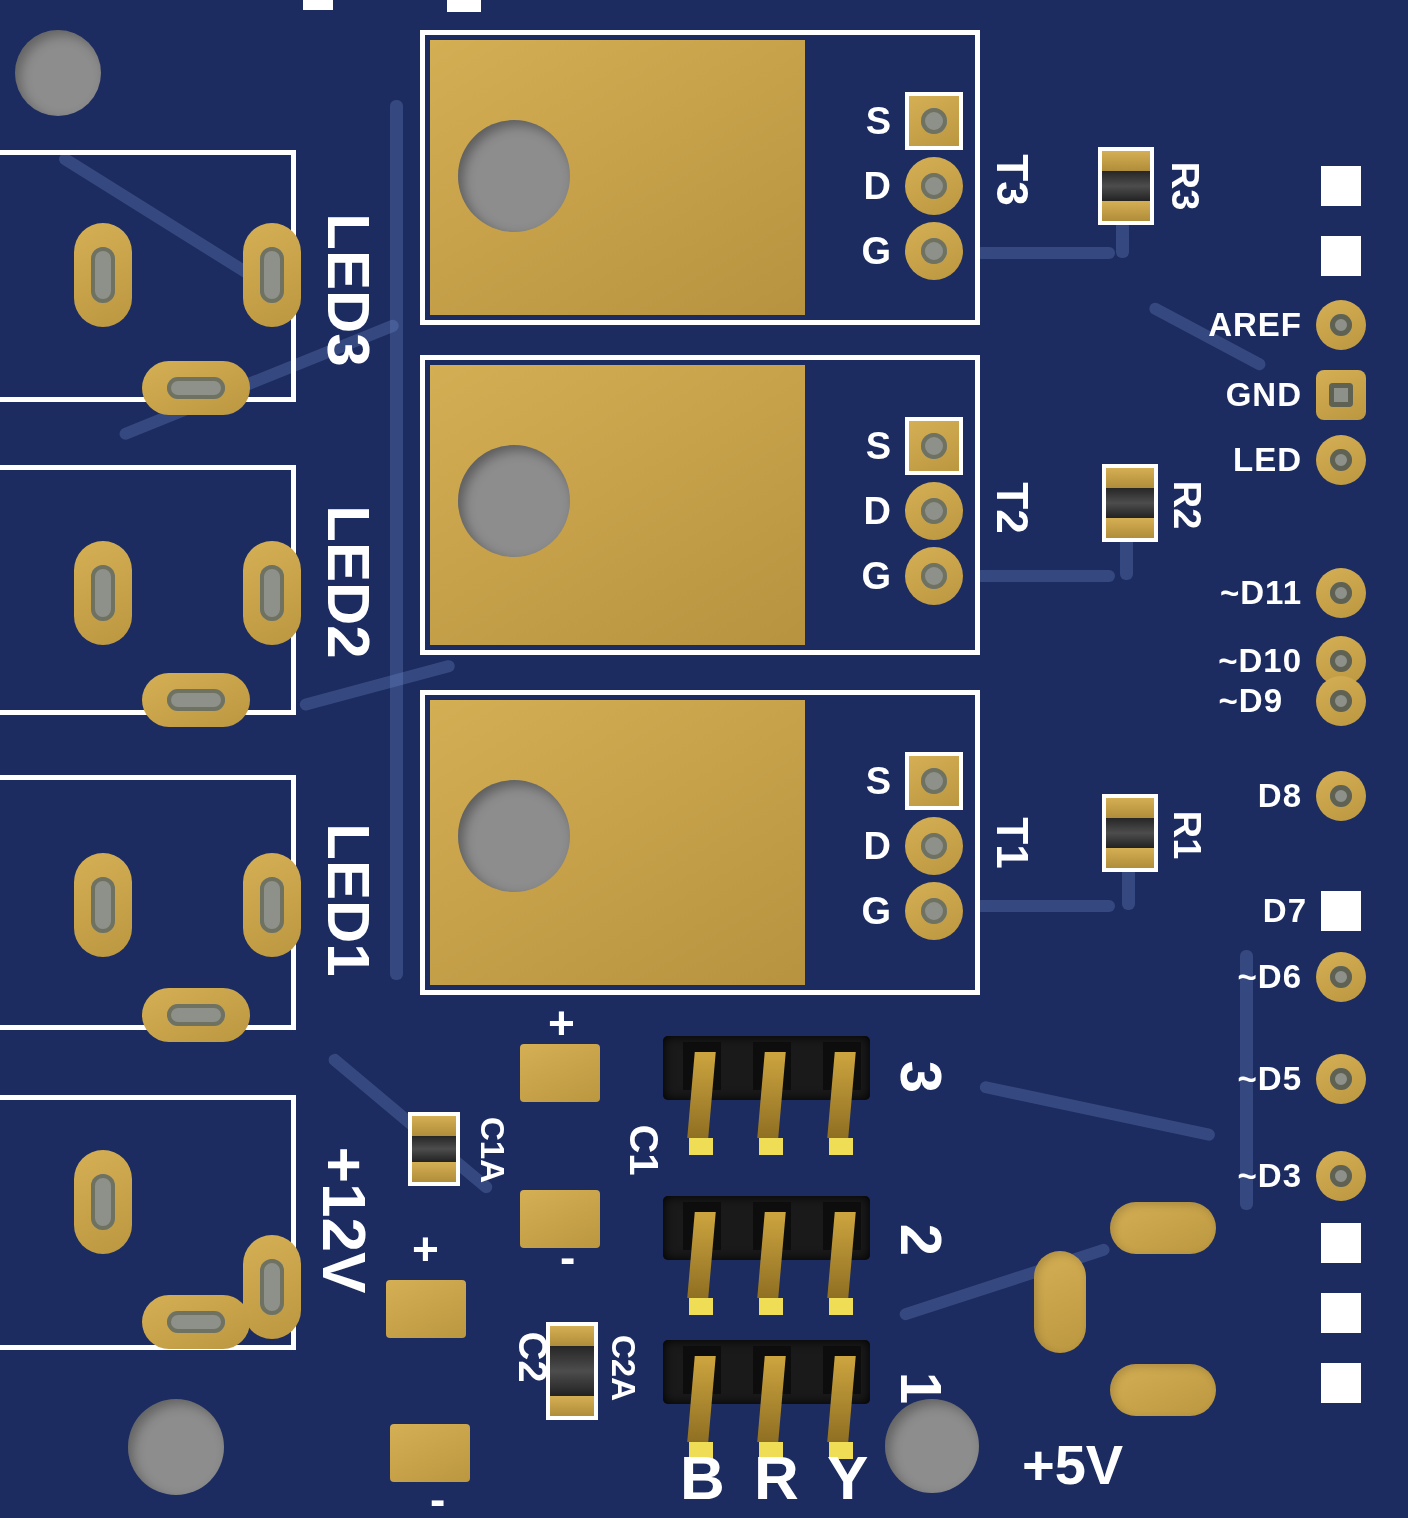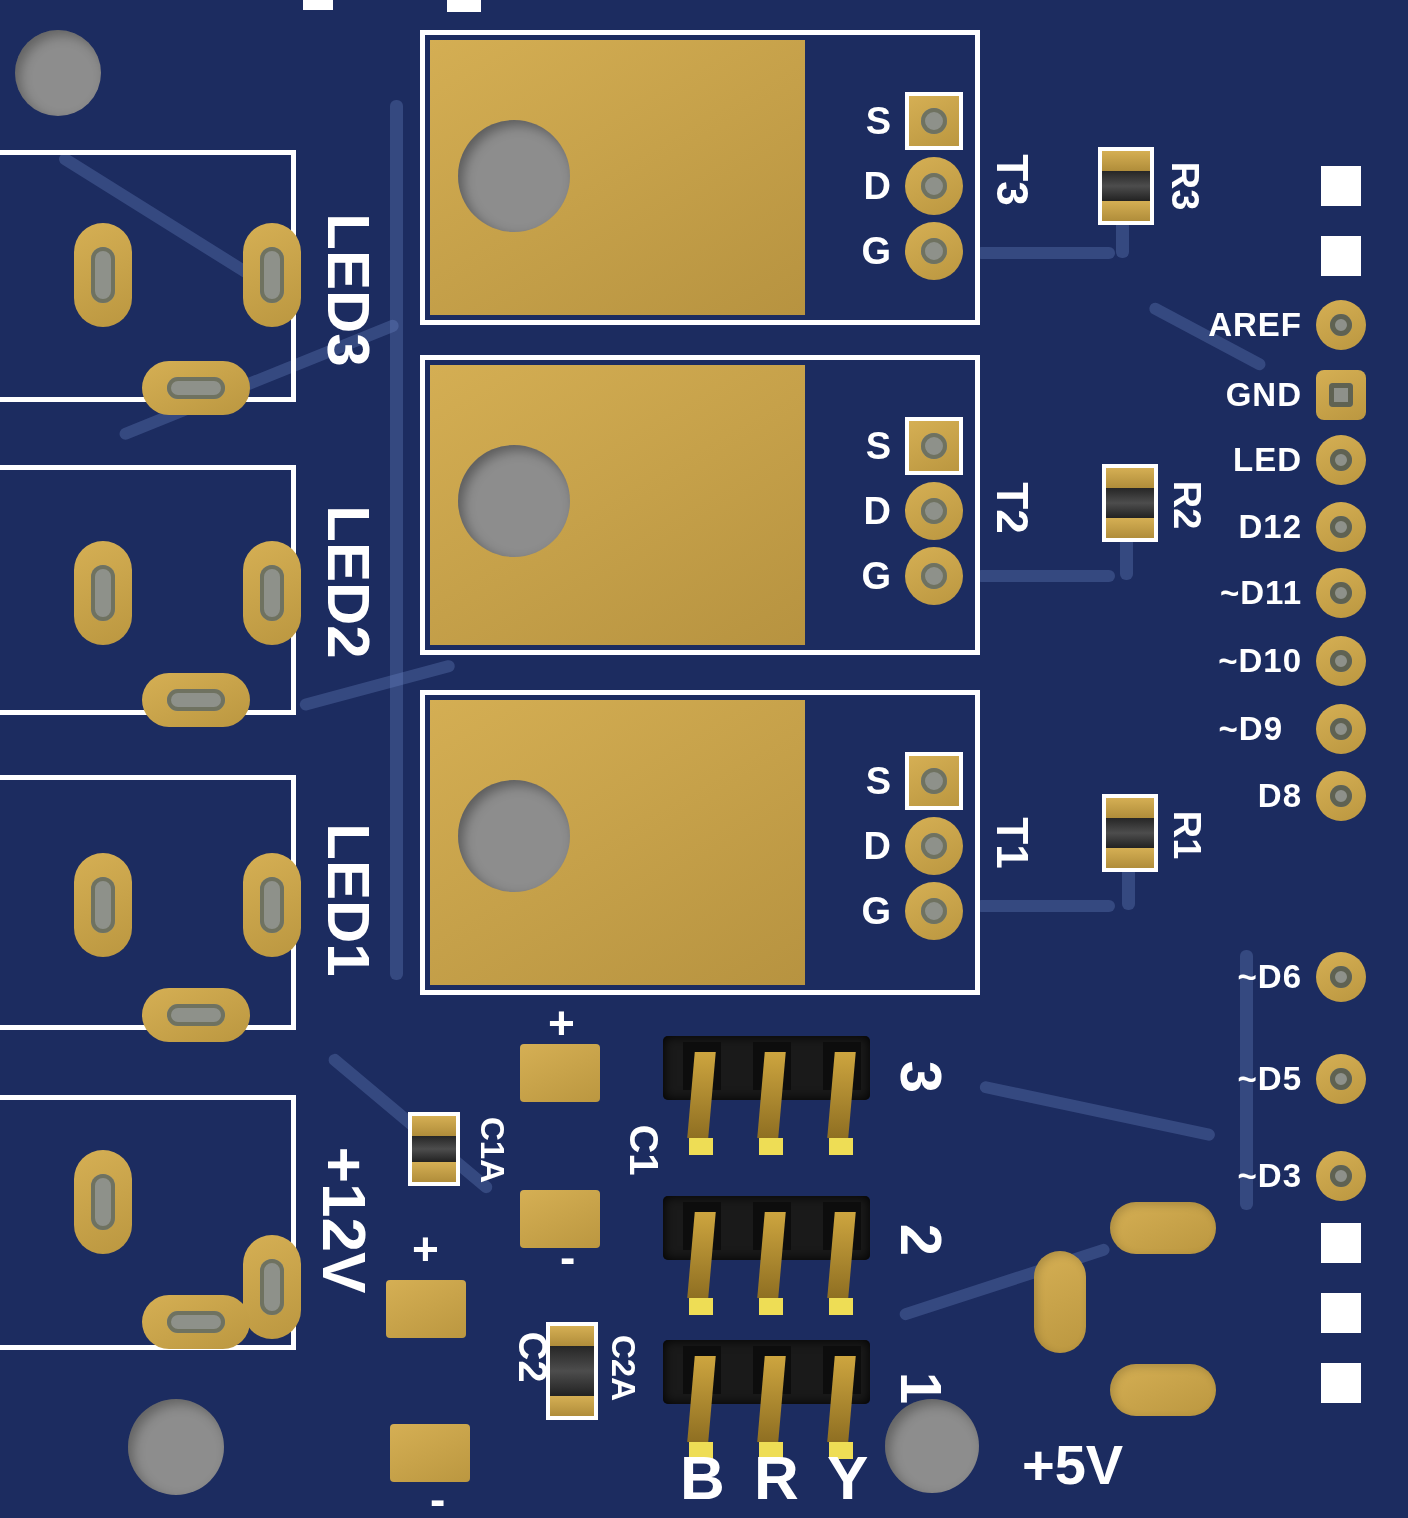--- a/index.html
+++ b/index.html
@@ -273,49 +273,47 @@
     <span class="pp">
         <span class="slot"></span>
       </span>
   </div>
   <div class="pin-row" style="top:435px;">
     <span class="lbl">LED</span>
     <span class="pp">
         <span class="slot"></span>
       </span>
   </div>
-  <div class="pin-row" style="top:502px;">
-    <span class="lbl">D12</span>
-    <span class="pp">
-        <span class="slot"></span>
-      </span>
-  </div>
   <div class="pin-row" style="top:568px;">
     <span class="lbl">~D11</span>
     <span class="pp">
         <span class="slot"></span>
       </span>
   </div>
   <div class="pin-row" style="top:636px;text-align:center;">
     <span class="lbl">~D10</span>
     <span class="pp">
         <span class="slot"></span>
       </span>
   </div>
-  <div class="pin-row" style="top:704px;gap:33px;">
+  <div class="pin-row" style="top:676px;gap:33px;">
     <span class="lbl">~D9</span>
     <span class="pp">
         <span class="slot"></span>
       </span>
   </div>
   <div class="pin-row" style="top:771px;">
     <span class="lbl">D8</span>
     <span class="pp">
         <span class="slot"></span>
       </span>
+  </div>
+  <div class="pin-row" style="top:886px;">
+    <span class="lbl">D7</span>
+    <span class="wsq"></span>
   </div>
   <div class="pin-row" style="top:952px;text-align:right;">
     <span class="lbl">~D6</span>
     <span class="pp">
         <span class="slot"></span>
       </span>
   </div>
   <div class="pin-row" style="top:1018px;margin-top:36px;">
     <span class="lbl">~D5</span>
     <span class="pp">

